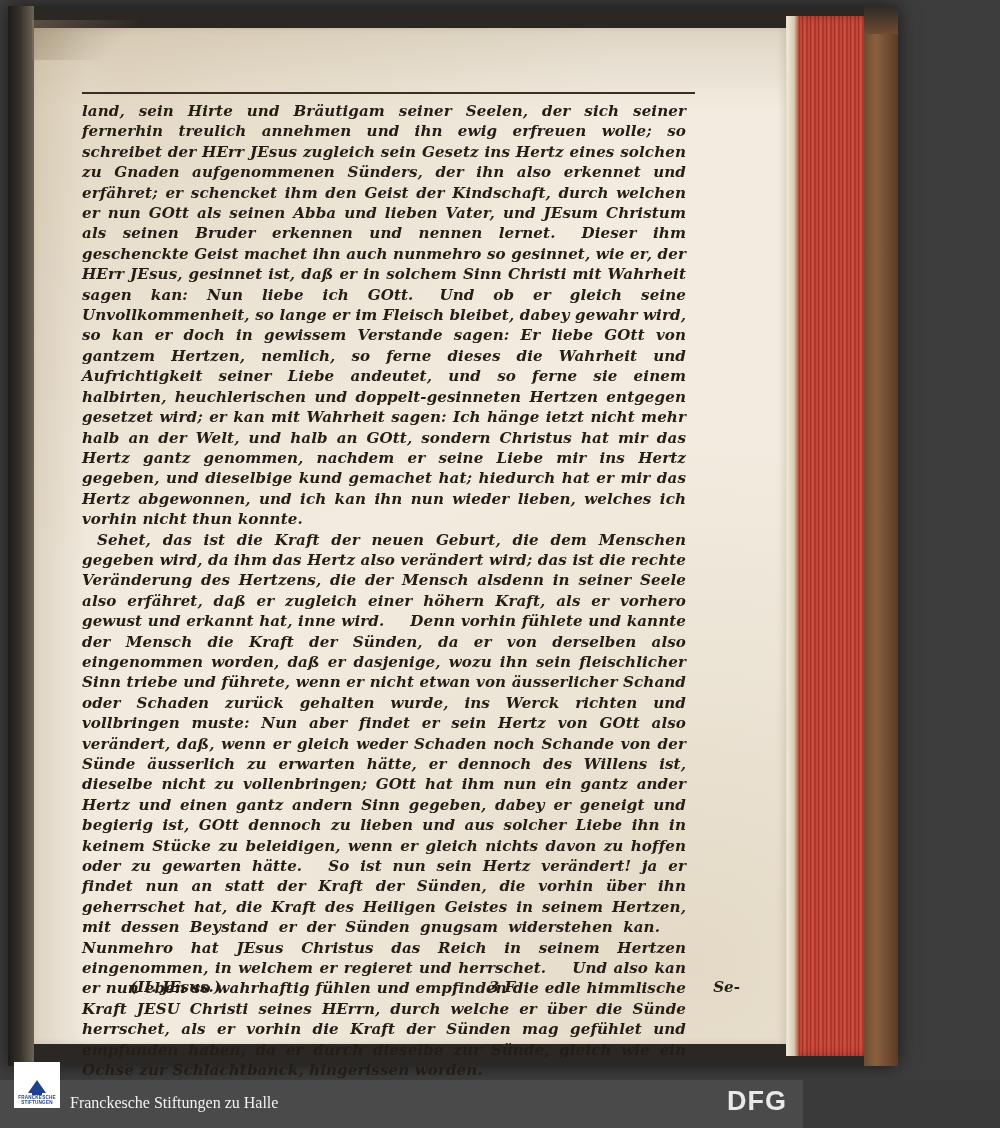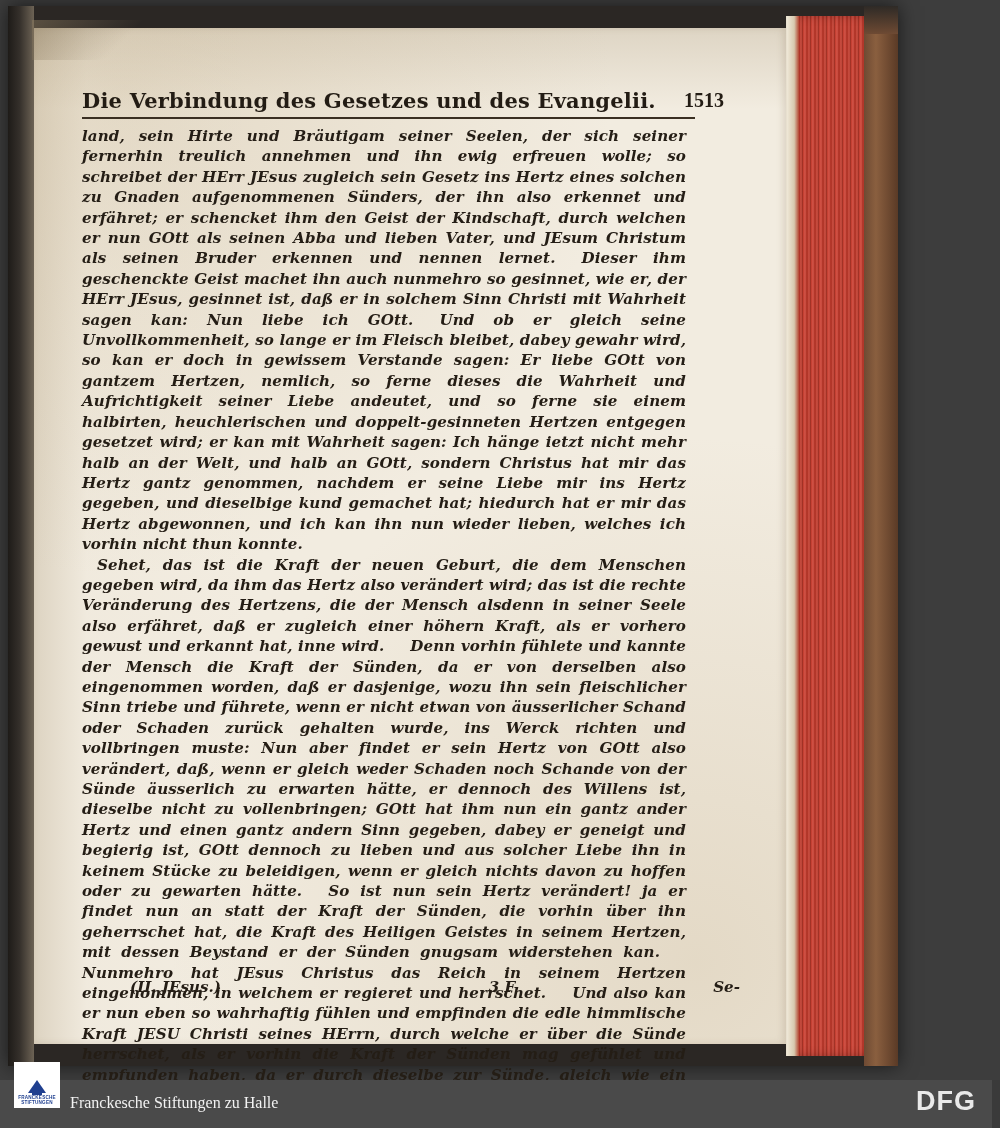--- a/index.html
+++ b/index.html
@@ -141,21 +141,21 @@
     font-size: 16px;
     color: #241d15;
     display: flex;
     justify-content: space-between;
     align-items: baseline;
   }
   #footline .sig { margin-left: 70px; }
 
   
   #bottombar {
-    position: absolute; left: 0; top: 1080px; width: 992px; height: 48px;
+    position: absolute; left: 0; top: 1080px; width: 803px; height: 48px;
     background: #4a4a4a;
   }
   #logo-left {
     position: absolute; left: 14px; top: -18px;
     width: 46px; height: 46px;
     background: #ffffff;
     display: flex; flex-direction: column;
     align-items: center; justify-content: flex-end;
     padding-bottom: 2px;
   }
@@ -193,24 +193,20 @@
 <div id="viewer">
 
   <div id="scan">
 
     <div id="gutter"></div>
 
     <div id="paper">
 
       <div id="textblock">
 
-        <div class="headline">
-          <span>Die Verbindung des Gesetzes und des Evangelii.</span>
-          <span class="pageno">1513</span>
-        </div>
 
         <div id="rule"></div>
 
         <div class="body-text">
           <p><span class="fr">land, sein Hirte und Bräutigam seiner Seelen, der sich seiner fernerhin treulich annehmen und ihn ewig erfreuen wolle; so schreibet der HErr JEsus zugleich sein Gesetz ins Hertz eines solchen zu Gnaden aufgenommenen Sünders, der ihn also erkennet und erfähret; er schencket ihm den Geist der Kindschaft, durch welchen er nun GOtt als seinen Abba und lieben Vater, und JEsum Christum als seinen Bruder erkennen und nennen lernet.</span><span class="gap"></span><span class="fr">Dieser ihm geschenckte Geist machet ihn auch nunmehro so gesinnet, wie er, der HErr JEsus, gesinnet ist, daß er in solchem Sinn Christi mit Wahrheit sagen kan: Nun liebe ich GOtt.</span><span class="gap"></span><span class="fr">Und ob er gleich seine Unvollkommenheit, so lange er im Fleisch bleibet, dabey gewahr wird, so kan er doch in gewissem Verstande sagen: Er liebe GOtt von gantzem Hertzen, nemlich, so ferne dieses die Wahrheit und Aufrichtigkeit seiner Liebe andeutet, und so ferne sie einem halbirten, heuchlerischen und doppelt-gesinneten Hertzen entgegen gesetzet wird; er kan mit Wahrheit sagen: Ich hänge ietzt nicht mehr halb an der Welt, und halb an GOtt, sondern Christus hat mir das Hertz gantz genommen, nachdem er seine Liebe mir ins Hertz gegeben, und dieselbige kund gemachet hat; hiedurch hat er mir das Hertz abgewonnen, und ich kan ihn nun wieder lieben, welches ich vorhin nicht thun konnte.</span></p>
           <p class="indent"><span class="fr">Sehet, das ist die Kraft der neuen Geburt, die dem Menschen gegeben wird, da ihm das Hertz also verändert wird; das ist die rechte Veränderung des Hertzens, die der Mensch alsdenn in seiner Seele also erfähret, daß er zugleich einer höhern Kraft, als er vorhero gewust und erkannt hat, inne wird.</span><span class="gap"></span><span class="fr">Denn vorhin fühlete und kannte der Mensch die Kraft der Sünden, da er von derselben also eingenommen worden, daß er dasjenige, wozu ihn sein fleischlicher Sinn triebe und führete, wenn er nicht etwan von äusserlicher Schand oder Schaden zurück gehalten wurde, ins Werck richten und vollbringen muste: Nun aber findet er sein Hertz von GOtt also verändert, daß, wenn er gleich weder Schaden noch Schande von der Sünde äusserlich zu erwarten hätte, er dennoch des Willens ist, dieselbe nicht zu vollenbringen; GOtt hat ihm nun ein gantz ander Hertz und einen gantz andern Sinn gegeben, dabey er geneigt und begierig ist, GOtt dennoch zu lieben und aus solcher Liebe ihn in keinem Stücke zu beleidigen, wenn er gleich nichts davon zu hoffen oder zu gewarten hätte.</span><span class="gap"></span><span class="fr">So ist nun sein Hertz verändert! ja er findet nun an statt der Kraft der Sünden, die vorhin über ihn geherrschet hat, die Kraft des Heiligen Geistes in seinem Hertzen, mit dessen Beystand er der Sünden gnugsam widerstehen kan.</span><span class="gap"></span><span class="fr">Nunmehro hat JEsus Christus das Reich in seinem Hertzen eingenommen, in welchem er regieret und herrschet.</span><span class="gap"></span><span class="fr">Und also kan er nun eben so wahrhaftig fühlen und empfinden die edle himmlische Kraft JESU Christi seines HErrn, durch welche er über die Sünde herrschet, als er vorhin die Kraft der Sünden mag gefühlet und empfunden haben, da er durch dieselbe zur Sünde, gleich wie ein Ochse zur Schlachtbanck, hingerissen worden.</span></p>
         </div>
 
         <div id="footline">
           <span class="fr">(II. JEsus.)</span>

